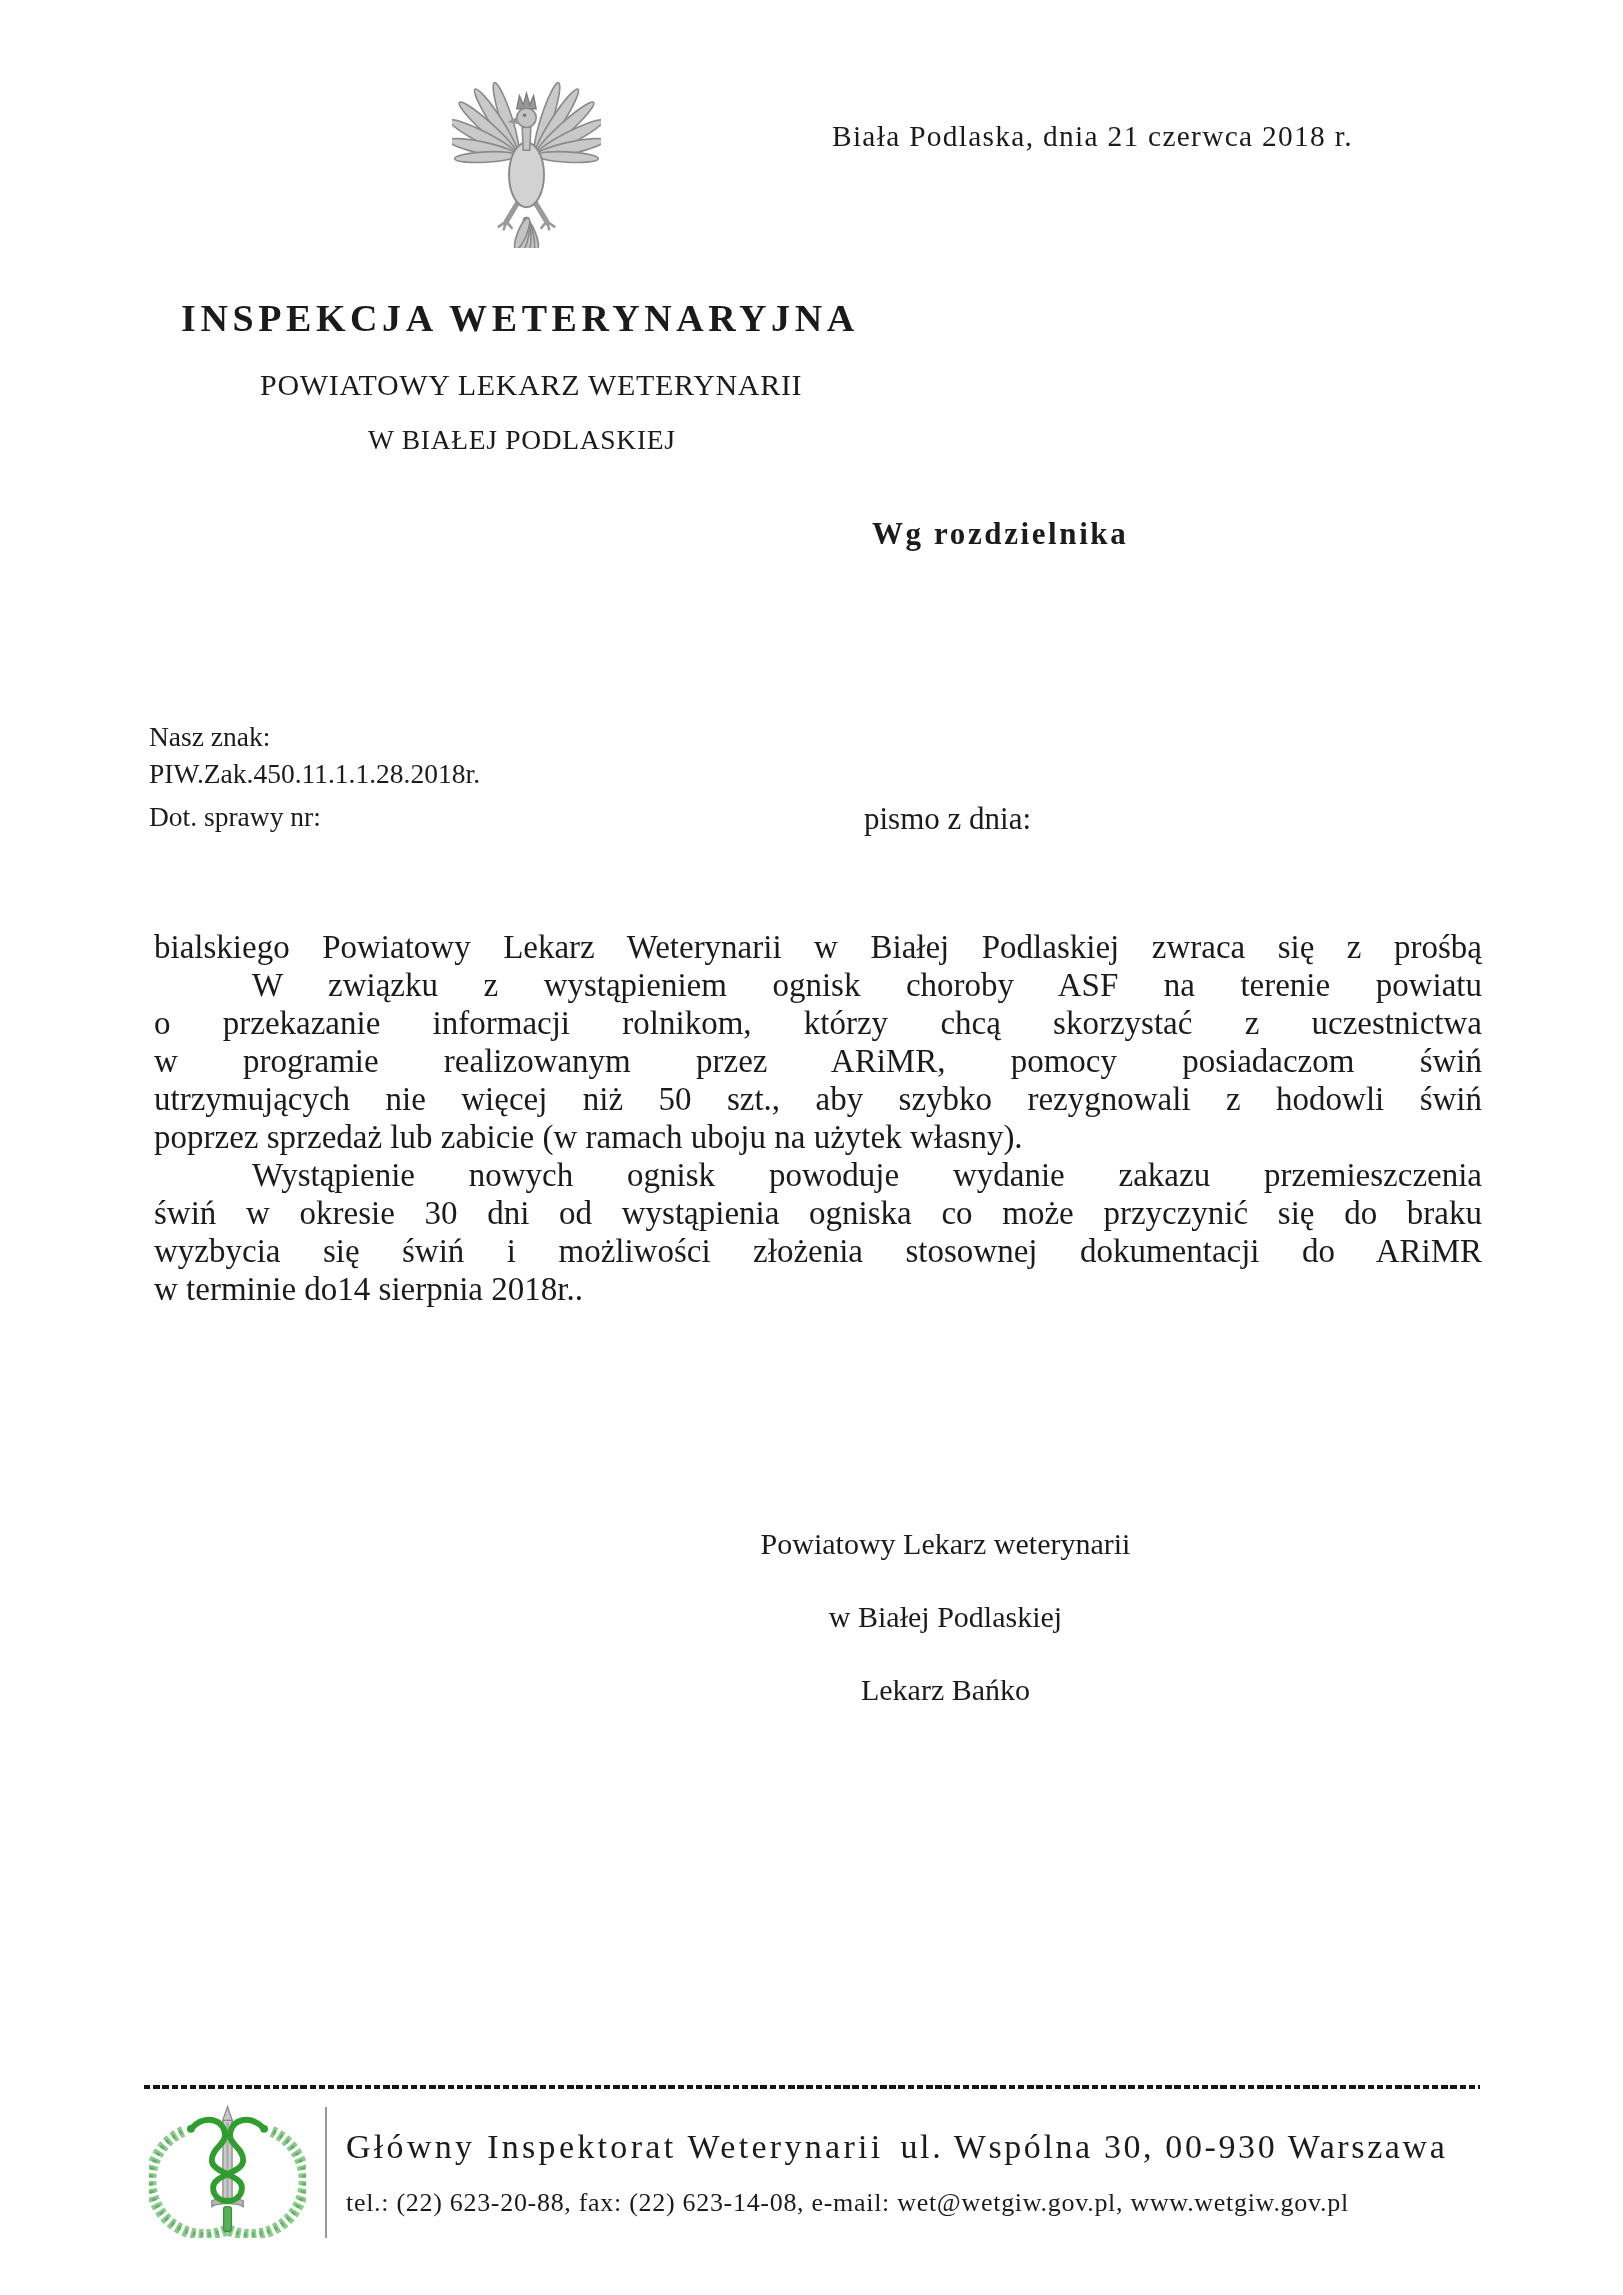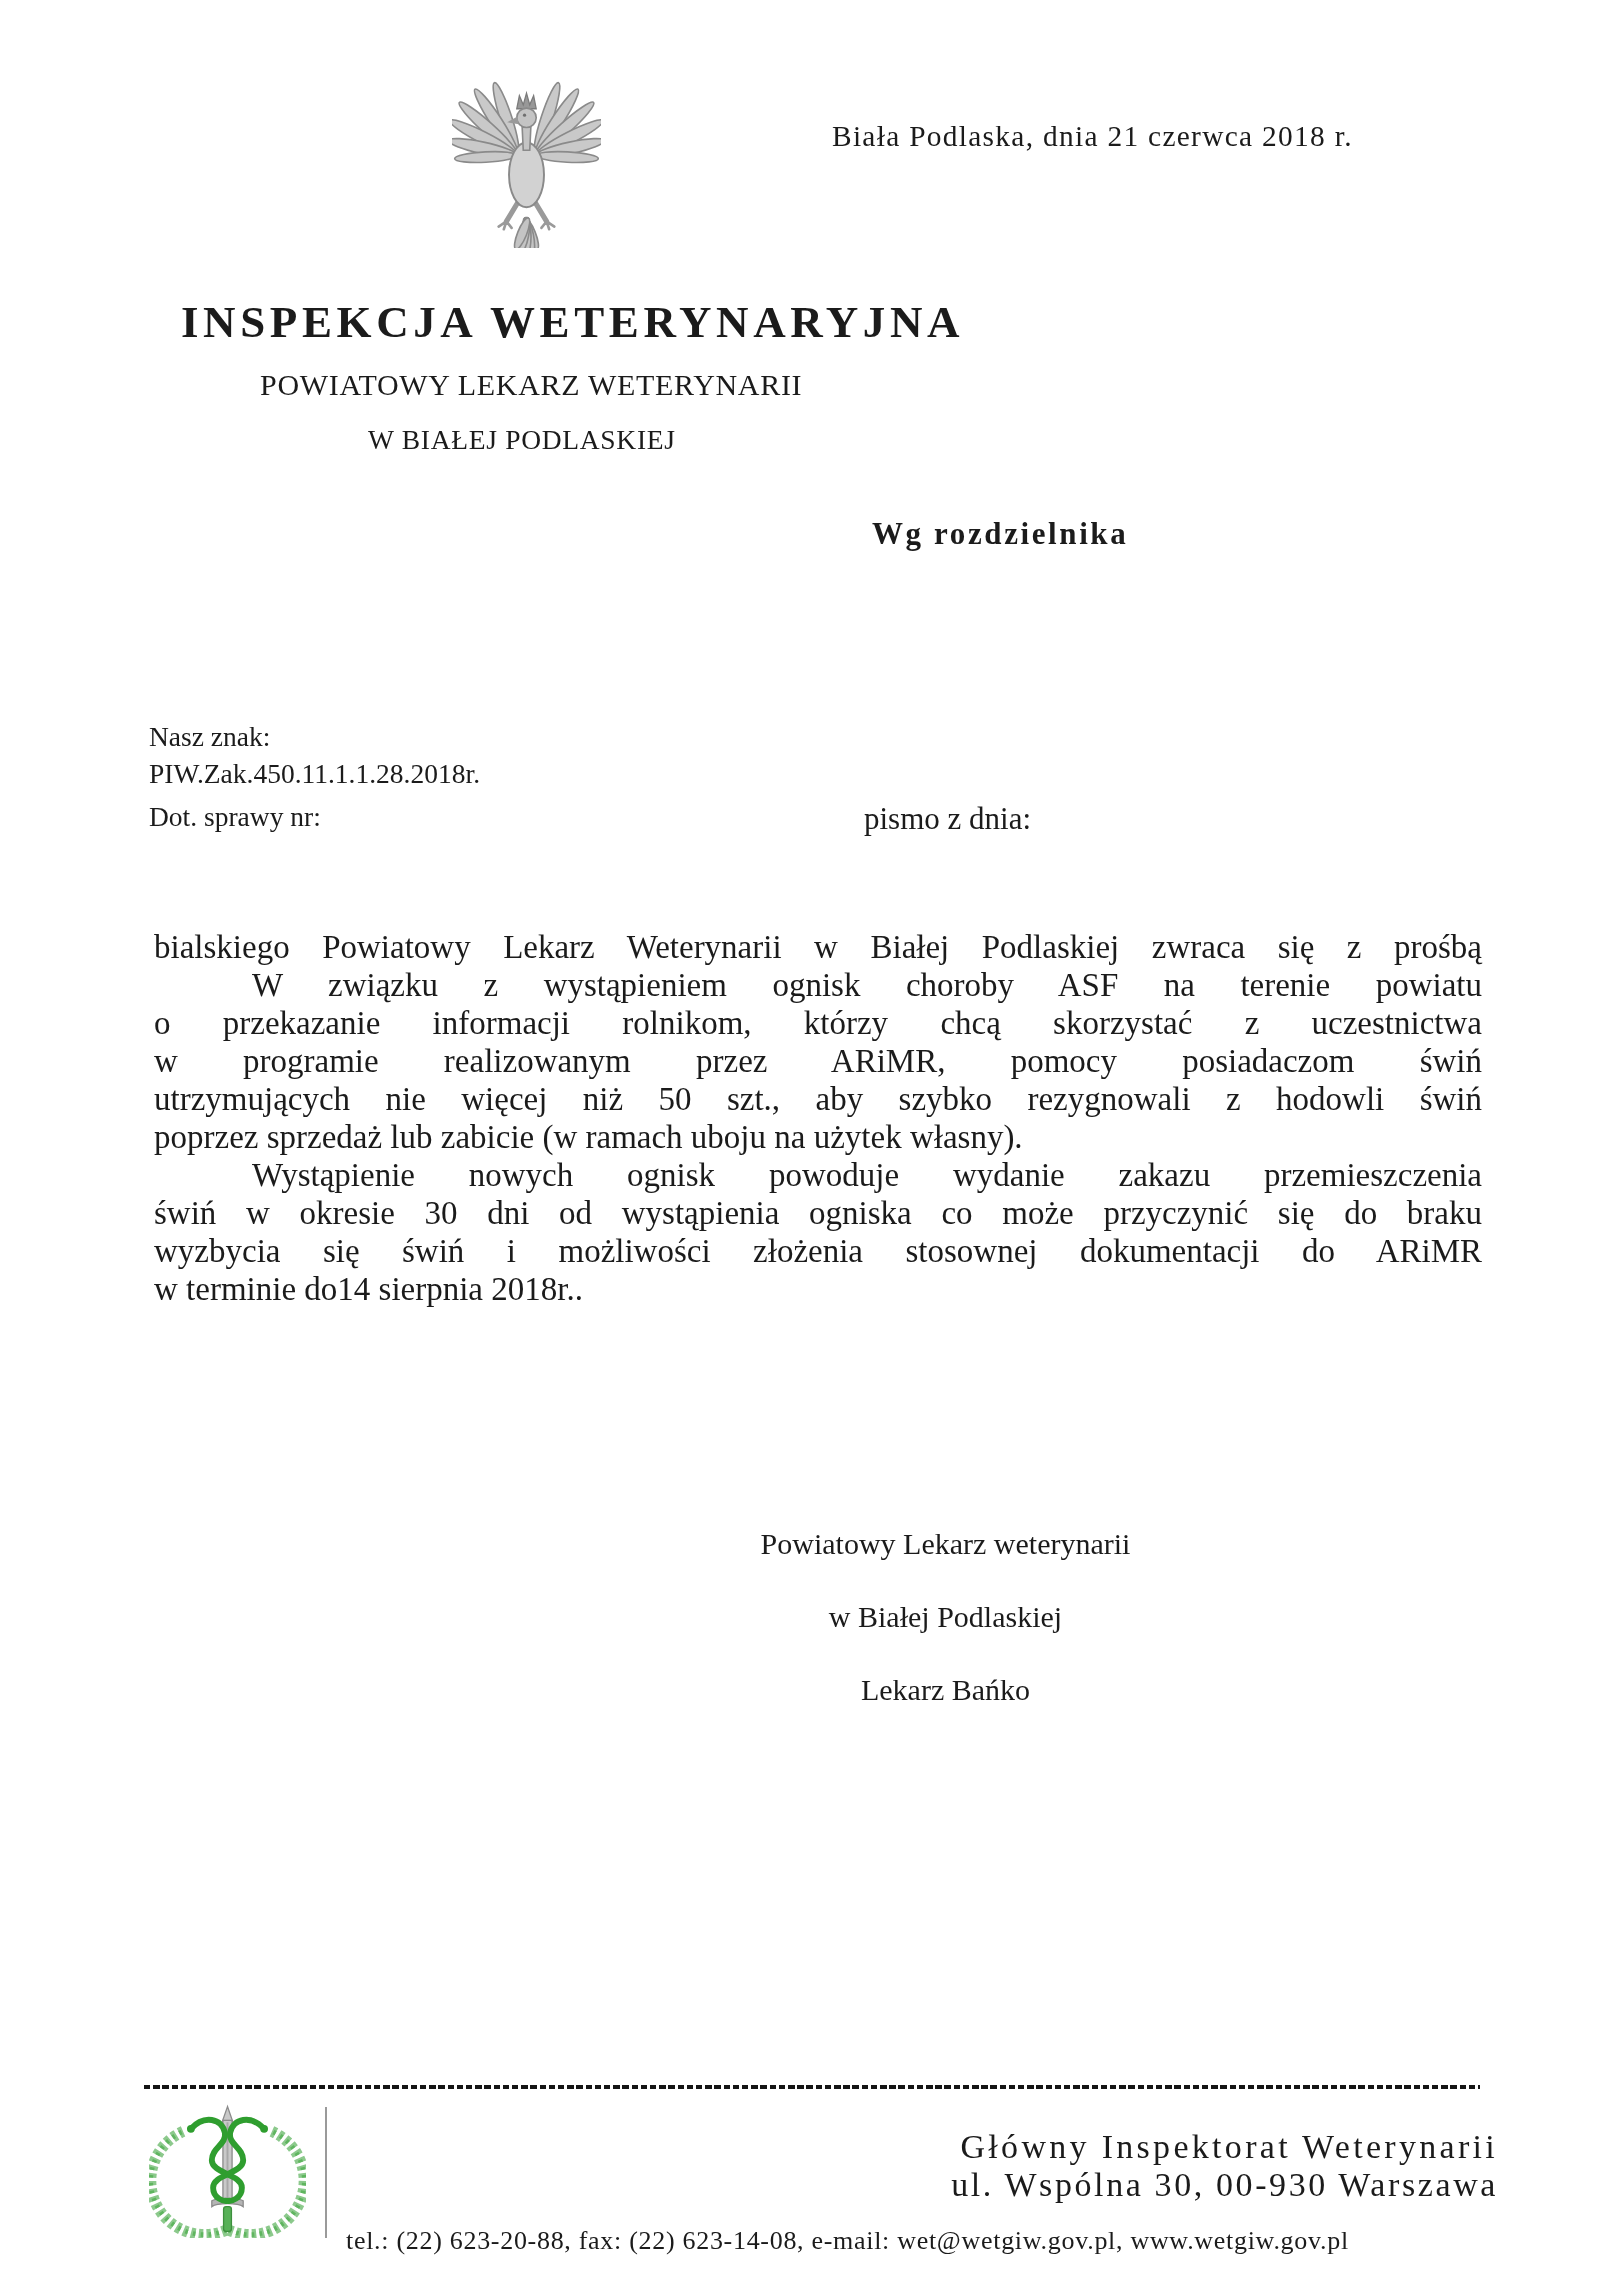--- a/index.html
+++ b/index.html
@@ -5,21 +5,21 @@
   html,body{margin:0;padding:0;background:#e8e8e8;}
   .page{
     position:relative;width:1623px;height:2295px;background:#ffffff;
     font-family:"Liberation Serif","DejaVu Serif",serif;color:#1b1b1b;
     overflow:hidden;margin:0 auto;
   }
   .abs{position:absolute;}
 
   
   .date-line{left:832px;top:120px;font-size:29.4px;letter-spacing:1.3px;white-space:nowrap;}
-  .org-name{left:181px;top:296px;font-size:45px;font-weight:bold;letter-spacing:4.6px;white-space:nowrap;}
+  .org-name{left:181px;top:296px;font-size:38px;font-weight:bold;letter-spacing:4.6px;white-space:nowrap;}
   .org-unit{left:260px;top:368px;font-size:30px;letter-spacing:0.7px;white-space:nowrap;}
   .org-city{left:368px;top:424px;font-size:27.5px;letter-spacing:0.7px;white-space:nowrap;}
   .addressee{left:872px;top:516px;font-size:31px;font-weight:bold;letter-spacing:2.6px;white-space:nowrap;}
 
   
   .ref-block{left:149px;top:718px;font-size:27.5px;line-height:37px;}
   .case-row-left{left:149px;top:801px;font-size:27.5px;white-space:nowrap;}
   .case-row-right{left:864px;top:801px;font-size:31px;white-space:nowrap;}
 
   
@@ -31,21 +31,21 @@
   
   .signature{left:569px;top:1529px;width:753px;text-align:center;}
   .sig-line{font-size:30px;line-height:30px;margin-bottom:43px;white-space:nowrap;}
 
   
   .dashed-rule{left:144px;top:2085px;width:1336px;height:3.9px;
     background:repeating-linear-gradient(90deg,#141414 0 6.5px,#ffffff 6.5px 9.2px);}
   .footer-logo{left:149px;top:2104px;width:157px;height:134px;}
   .footer-sep{left:325px;top:2107px;width:2px;height:131px;background:#9a9a9a;}
   .footer-text{left:346px;top:2128px;width:1152px;}
-  .footer-line1{display:flex;align-items:flex-end;white-space:nowrap;flex-direction:column;}
+  .footer-line1{display:flex;align-items:center;white-space:nowrap;}
   .footer-org{font-size:34px;letter-spacing:3.3px;}
   .footer-address{font-size:34px;letter-spacing:2.6px;margin-left:17px;}
   .footer-contact{margin-top:22px;font-size:26px;letter-spacing:0.7px;white-space:nowrap;}
 </style>
 </head>
 <body>
 
 <div class="page">
 
   <svg class="abs" style="left:452px;top:77px;" width="149" height="171" viewBox="0 0 230 262">

